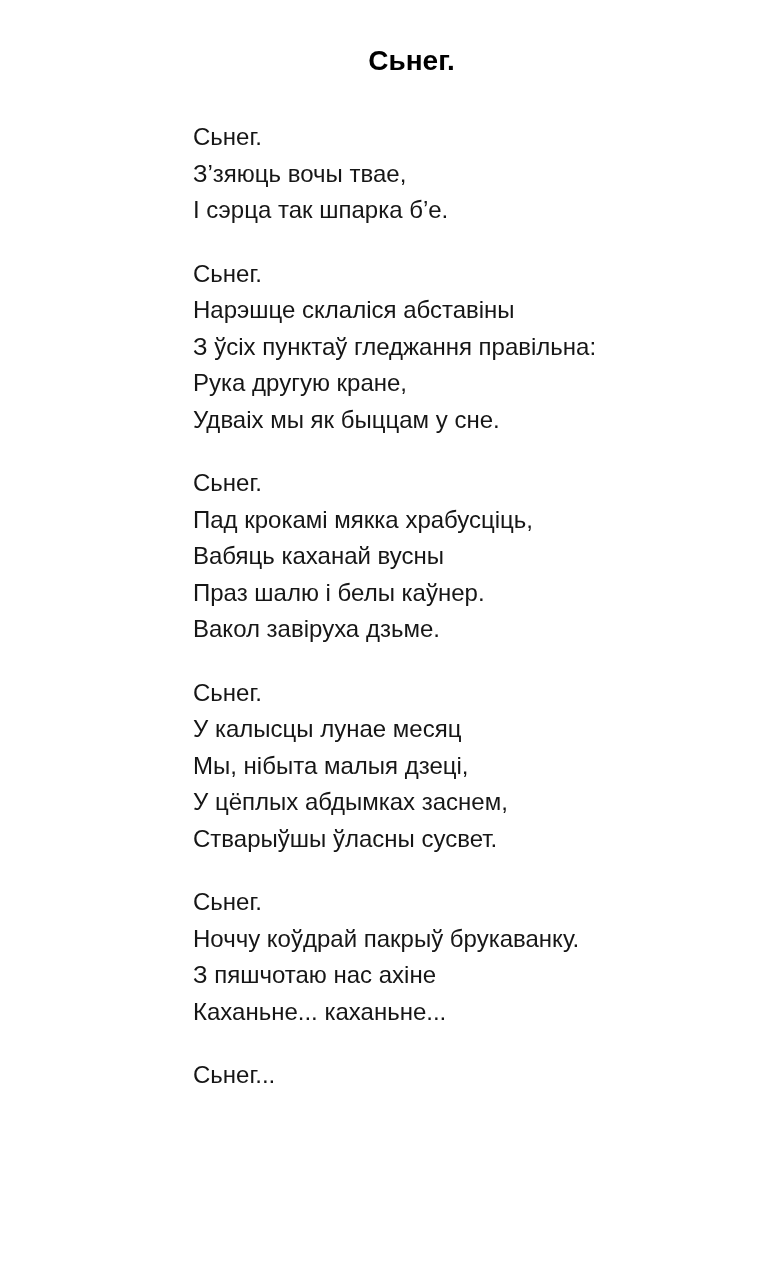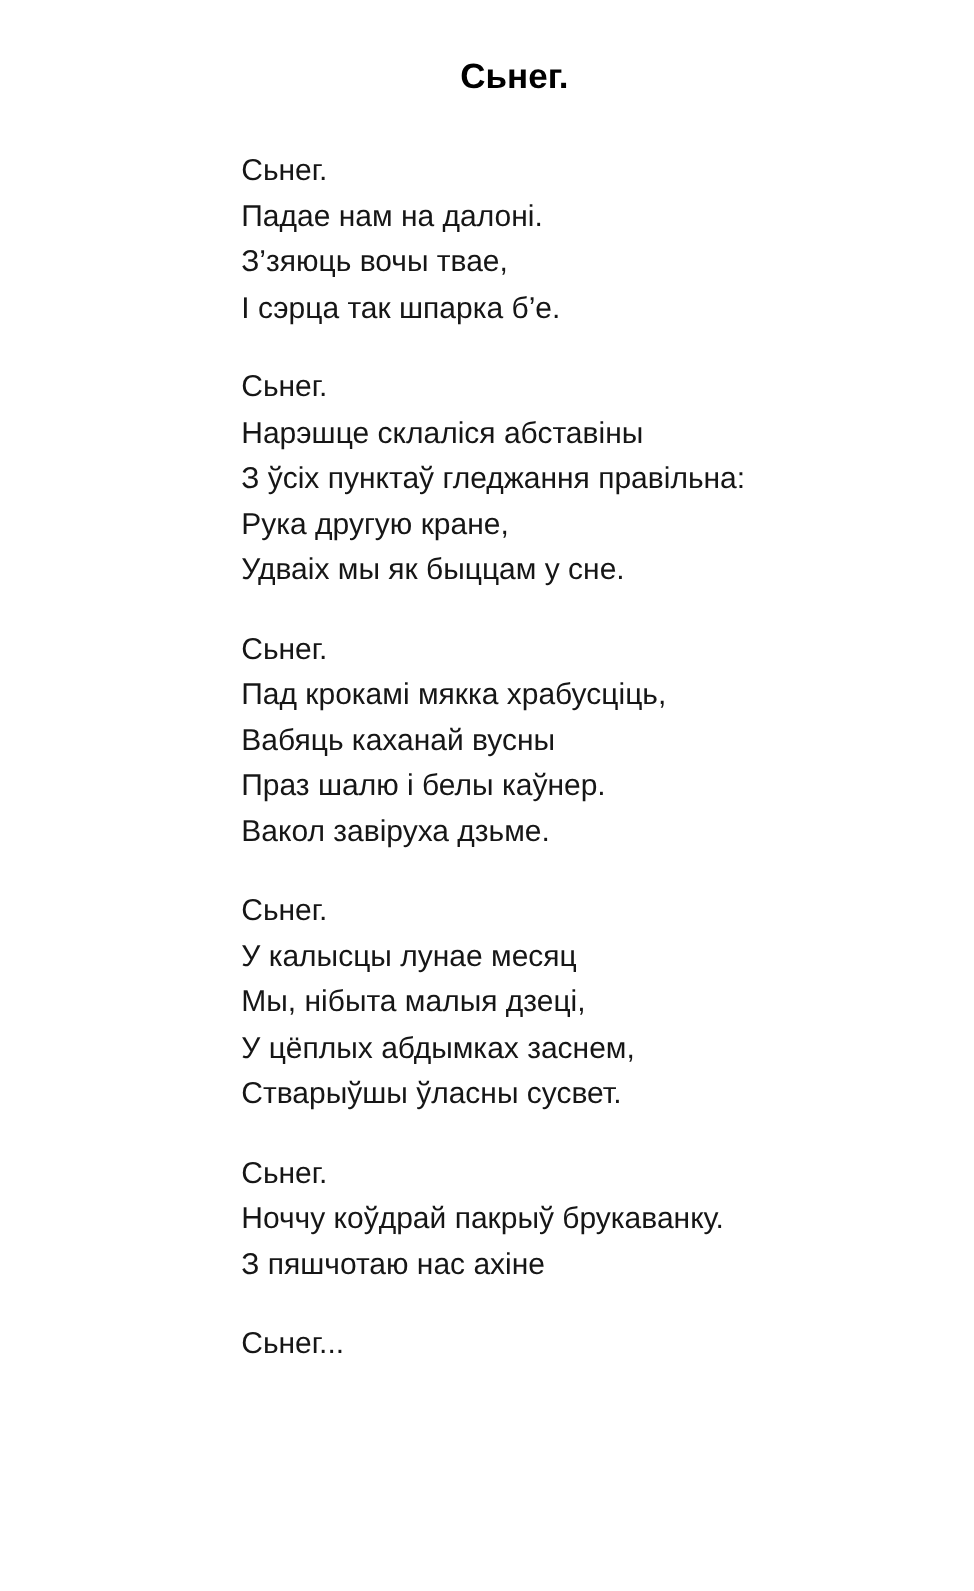--- a/index.html
+++ b/index.html
@@ -54,21 +54,20 @@
 </head>
 <body>
 
 <div class="page">
   <h1 class="title">Сьнег.</h1>
 
   <div class="poem">
 
     <div class="stanza">
       <div class="line">Сьнег.</div>
-      <div class="line">Падае нам на далоні.</div>
       <div class="line">З’зяюць вочы твае,</div>
       <div class="line">І сэрца так шпарка б’е.</div>
     </div>
 
     <div class="stanza">
       <div class="line">Сьнег.</div>
       <div class="line">Нарэшце склаліся абставіны</div>
       <div class="line">З ўсіх пунктаў гледжання правільна:</div>
       <div class="line">Рука другую кране,</div>
       <div class="line">Удваіх мы як быццам у сне.</div>
@@ -87,18 +86,19 @@
       <div class="line">У калысцы лунае месяц</div>
       <div class="line">Мы, нібыта малыя дзеці,</div>
       <div class="line">У цёплых абдымках заснем,</div>
       <div class="line">Стварыўшы ўласны сусвет.</div>
     </div>
 
     <div class="stanza">
       <div class="line">Сьнег.</div>
       <div class="line">Ноччу коўдрай пакрыў брукаванку.</div>
       <div class="line">З пяшчотаю нас ахіне</div>
+      <div class="line">Каханьне... каханьне...</div>
     </div>
 
     <div class="line closing">Сьнег...</div>
 
   </div>
 </div>
 
 </body></html>

